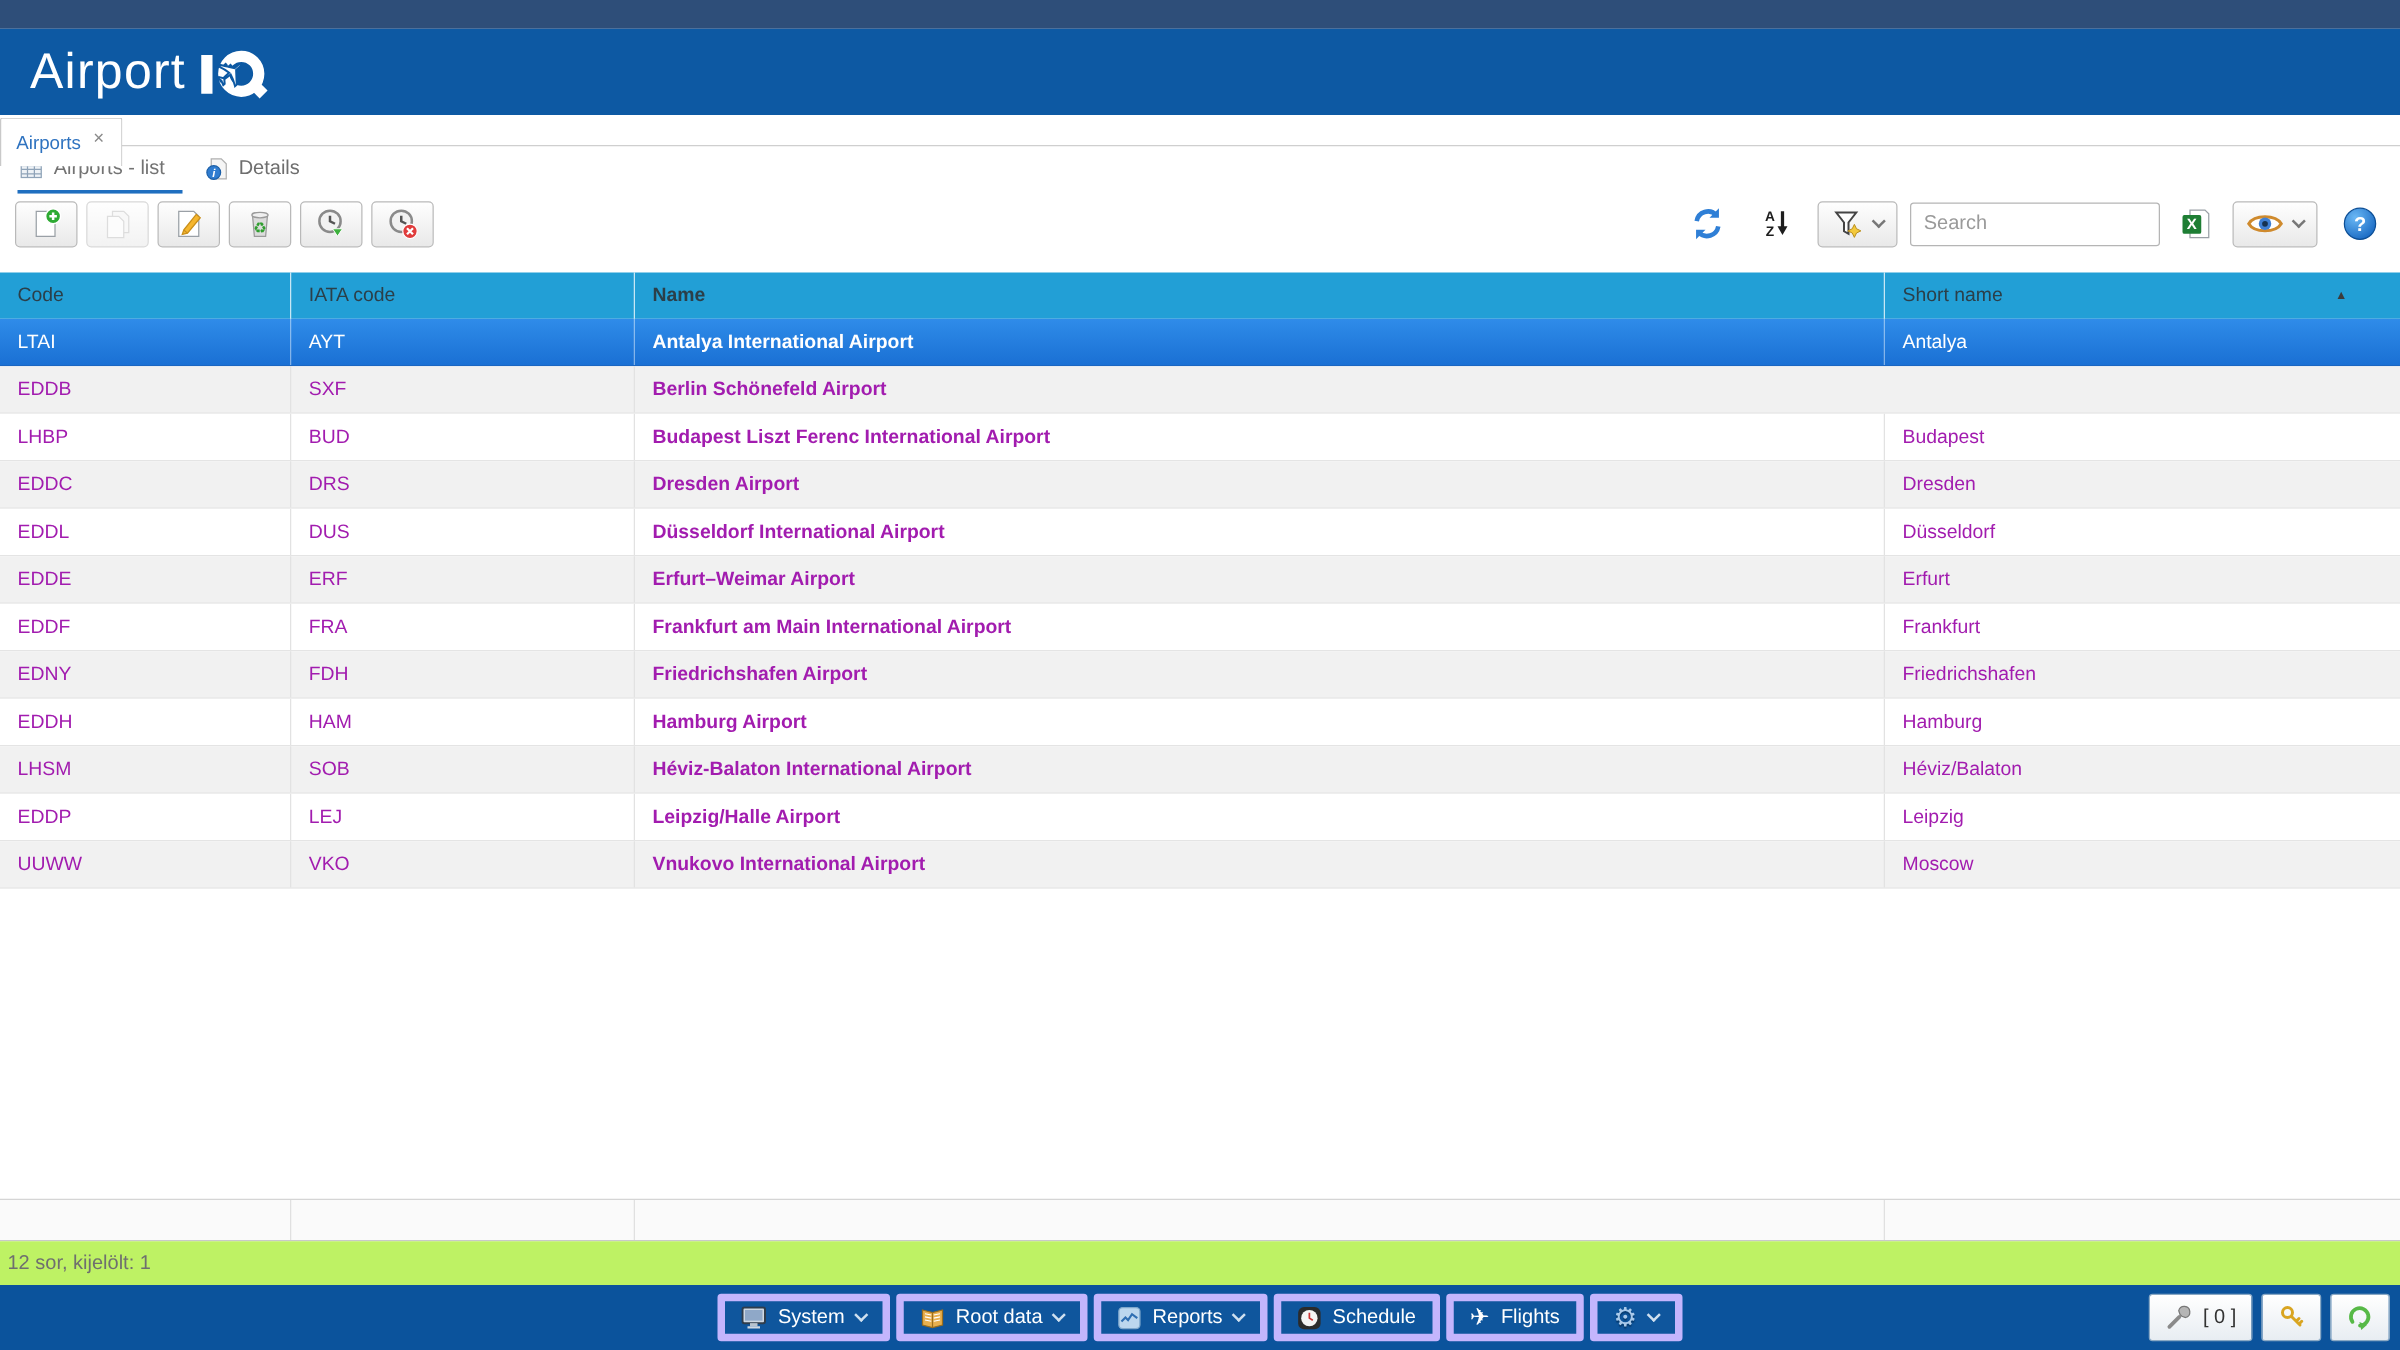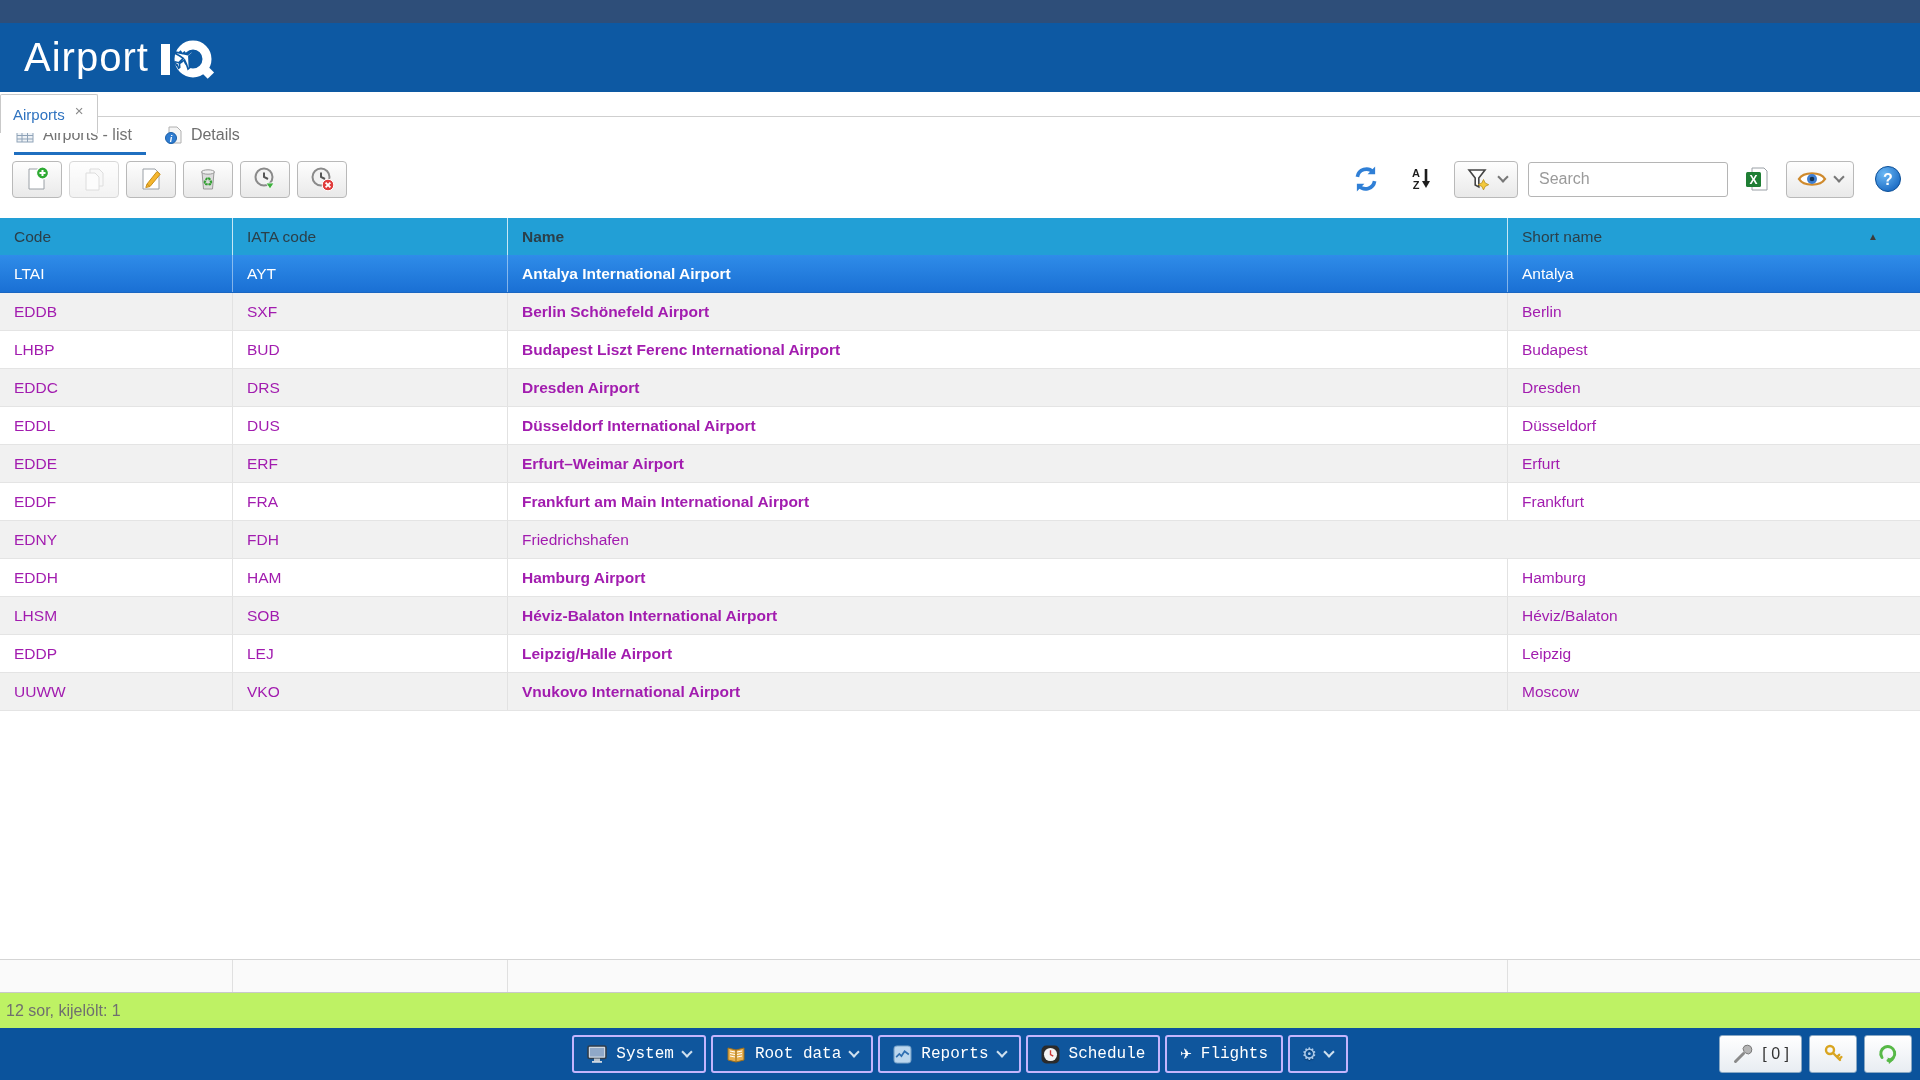--- a/index.html
+++ b/index.html
@@ -77,22 +77,22 @@
                  display:flex; flex:0 0 auto; }
   .gf-cell { border-right:1px solid #e0e0e0; }
   .gf-cell:last-child { border-right:none; }
 
   .status-bar { height:35px; background:#bef264; display:flex; align-items:center; padding-left:6px;
                 font-size:16px; color:#6f6f6f; flex:0 0 auto; }
 
   
   .bottom-bar { height:52px; background:var(--bottom-bar-blue,#0b539c); flex:0 0 auto; position:relative;
                 display:flex; align-items:center; justify-content:center; gap:5px; }
-  .nav-btn { height:38px; border:2px solid #c4b5fd; border-radius:3px; display:flex; align-items:center;
-             gap:9px; padding:0 13px; color:#fff; font-size:16px; cursor:pointer; background:rgba(255,255,255,0.02);font-family:Liberation Mono, monospace; }
+  .nav-btn { height:38px; border:6px solid #c4b5fd; border-radius:3px; display:flex; align-items:center;
+             gap:9px; padding:0 13px; color:#fff; font-size:16px; cursor:pointer; background:rgba(255,255,255,0.02); }
   .nav-btn .chev-light { width:8px; height:8px; border-right:2px solid #cfe0ef; border-bottom:2px solid #cfe0ef;
              transform:rotate(45deg); margin-top:-4px; }
   .plane-glyph { color:#fff; font-size:19px; line-height:1; }
   .gear-glyph { color:#a9c9ea; font-size:21px; line-height:1; text-shadow:0 1px 1px #063a6e; }
 
   .bottom-right { position:absolute; right:8px; top:7px; display:flex; gap:7px; }
   .br-btn { height:38px; border:1px solid #89a8c4; border-radius:3px; background:linear-gradient(#ffffff,#e8edf2);
             display:flex; align-items:center; justify-content:center; gap:8px; padding:0 12px; cursor:pointer;
             font-size:16px; color:#333; }
 </style>
@@ -272,21 +272,20 @@
       <div class="grow selected">
         <div class="gcell c0">LTAI</div>
         <div class="gcell c1">AYT</div>
         <div class="gcell c2">Antalya International Airport</div>
         <div class="gcell c3">Antalya</div>
       </div>
       <div class="grow even">
         <div class="gcell c0">EDDB</div>
         <div class="gcell c1">SXF</div>
         <div class="gcell c2">Berlin Schönefeld Airport</div>
-        <div class="gcell c3">Berlin</div>
       </div>
       <div class="grow">
         <div class="gcell c0">LHBP</div>
         <div class="gcell c1">BUD</div>
         <div class="gcell c2">Budapest Liszt Ferenc International Airport</div>
         <div class="gcell c3">Budapest</div>
       </div>
       <div class="grow even">
         <div class="gcell c0">EDDC</div>
         <div class="gcell c1">DRS</div>
@@ -307,20 +306,21 @@
       </div>
       <div class="grow">
         <div class="gcell c0">EDDF</div>
         <div class="gcell c1">FRA</div>
         <div class="gcell c2">Frankfurt am Main International Airport</div>
         <div class="gcell c3">Frankfurt</div>
       </div>
       <div class="grow even">
         <div class="gcell c0">EDNY</div>
         <div class="gcell c1">FDH</div>
+        <div class="gcell c2">Friedrichshafen Airport</div>
         <div class="gcell c3">Friedrichshafen</div>
       </div>
       <div class="grow">
         <div class="gcell c0">EDDH</div>
         <div class="gcell c1">HAM</div>
         <div class="gcell c2">Hamburg Airport</div>
         <div class="gcell c3">Hamburg</div>
       </div>
       <div class="grow even">
         <div class="gcell c0">LHSM</div>

